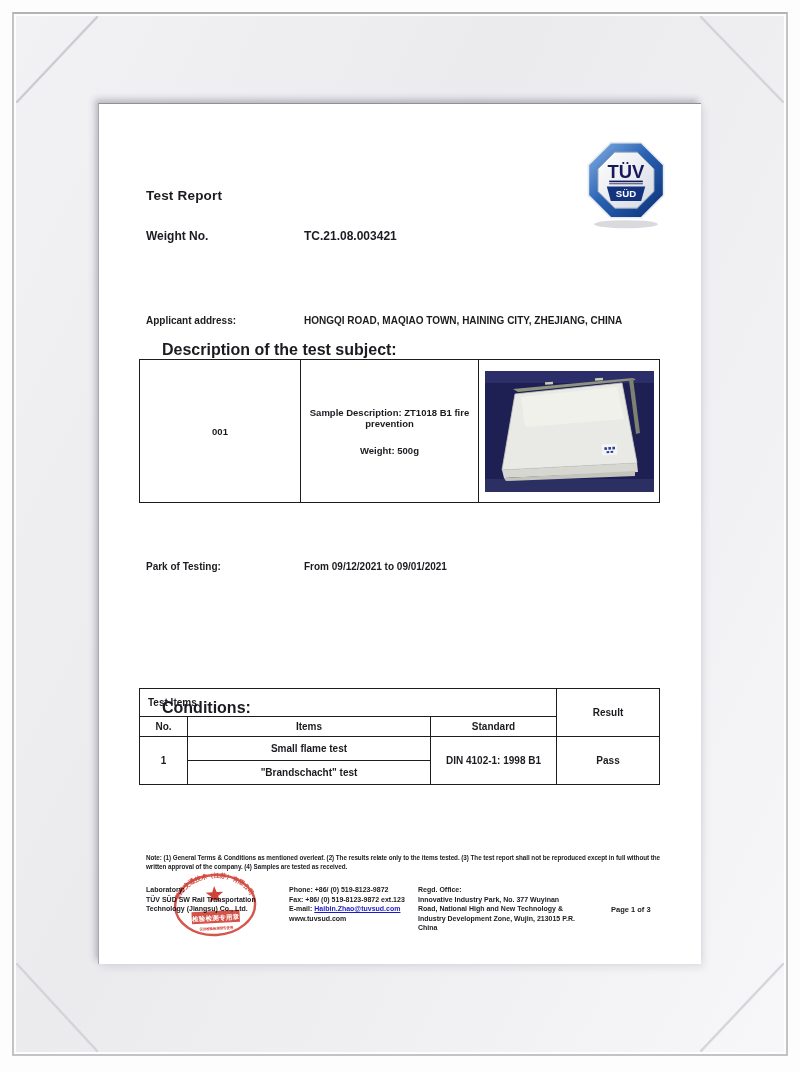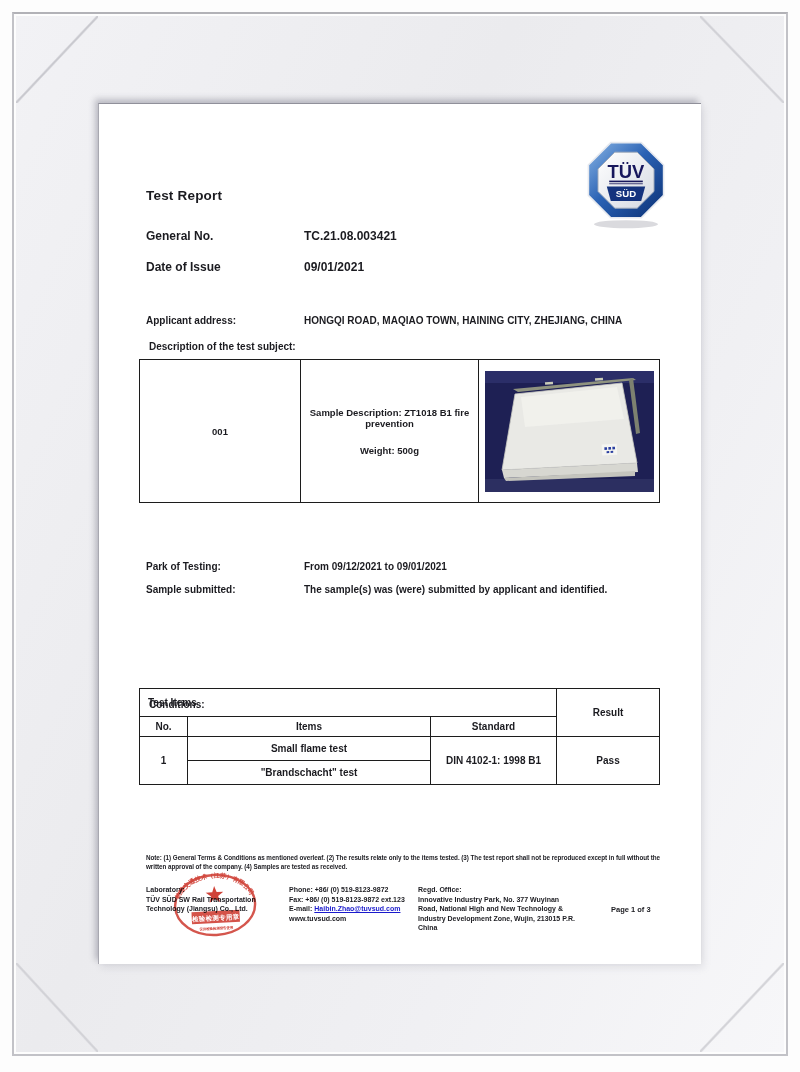--- a/index.html
+++ b/index.html
@@ -28,21 +28,21 @@
        box-shadow:-3px -4px 6px rgba(70,70,88,.30), 3px 4px 7px rgba(120,120,138,.14);
        color:#1b1b20;font-weight:bold;}
 
   .title{left:47px;top:84px;font-size:13.5px;letter-spacing:.2px;}
 
   .row{left:0;right:0;height:16px;}
   .row .lab{position:absolute;left:47px;white-space:nowrap;}
   .row .val{position:absolute;left:205px;white-space:nowrap;}
   .row.lg{font-size:12px;}
   .row.sm{font-size:10px;}
-  .heading{left:50px;font-size:10px;white-space:nowrap;}
+  .heading{left:63px;font-size:16px;white-space:nowrap;}
 
   
   table{border-collapse:collapse;table-layout:fixed;color:#1b1b20;}
   .sample-table{position:absolute;left:40px;top:255px;width:520px;}
   .sample-table th,.sample-table td{border:1.6px solid #1c1c1c;text-align:center;vertical-align:middle;padding:0;}
   .sample-table th{height:23px;font-size:10px;}
   .sample-table td{height:132px;font-size:9.5px;}
   .desc-cell p{margin:0 6px;}
   .desc-cell .gap{height:16px;}
   td.photo-cell{padding:5px;}
@@ -93,26 +93,22 @@
       <text x="50" y="47" font-size="23" font-weight="bold" text-anchor="middle" fill="#17175c" font-family="Liberation Sans, sans-serif">TÜV</text>
       <rect x="29" y="50.5" width="42" height="2" fill="#17175c"></rect>
       <rect x="29" y="54" width="42" height="1" fill="#17175c"></rect>
       <path d="M26,58 L74,58 L69,76 L31,76 Z" fill="#14337e"></path>
       <text x="50" y="71" font-size="12" font-weight="bold" text-anchor="middle" fill="#ffffff" font-family="Liberation Sans, sans-serif">SÜD</text>
     </svg>
 
     <div class="title abs">Test Report</div>
 
     <div class="row lg abs" style="top:125px">
-      <span class="lab">General No.</span>
+      <span class="lab">Weight No.</span>
       <span class="val">TC.21.08.003421</span>
-    </div>
-    <div class="row lg abs" style="top:156px">
-      <span class="lab">Date of Issue</span>
-      <span class="val">09/01/2021</span>
     </div>
     <div class="row sm abs" style="top:211px">
       <span class="lab">Applicant address:</span>
       <span class="val">HONGQI ROAD, MAQIAO TOWN, HAINING CITY, ZHEJIANG, CHINA</span>
     </div>
 
     <div class="heading abs" style="top:237px">Description of the test subject:</div>
 
     <table class="sample-table">
       <colgroup>
@@ -152,24 +148,20 @@
           </svg>
         </td>
       </tr>
     </tbody>
       </table>
 
     <div class="row sm abs" style="top:457px">
       <span class="lab">Park of Testing:</span>
       <span class="val">From 09/12/2021 to 09/01/2021</span>
     </div>
-    <div class="row sm abs" style="top:480px">
-      <span class="lab">Sample submitted:</span>
-      <span class="val">The sample(s) was (were) submitted by applicant and identified.</span>
-    </div>
 
     <div class="heading abs" style="top:595px">Conditions:</div>
 
     <table class="conclusion-table">
       <colgroup>
           <col style="width:48px">
           <col style="width:243px">
           <col style="width:126px">
           <col style="width:103px">
         </colgroup>

